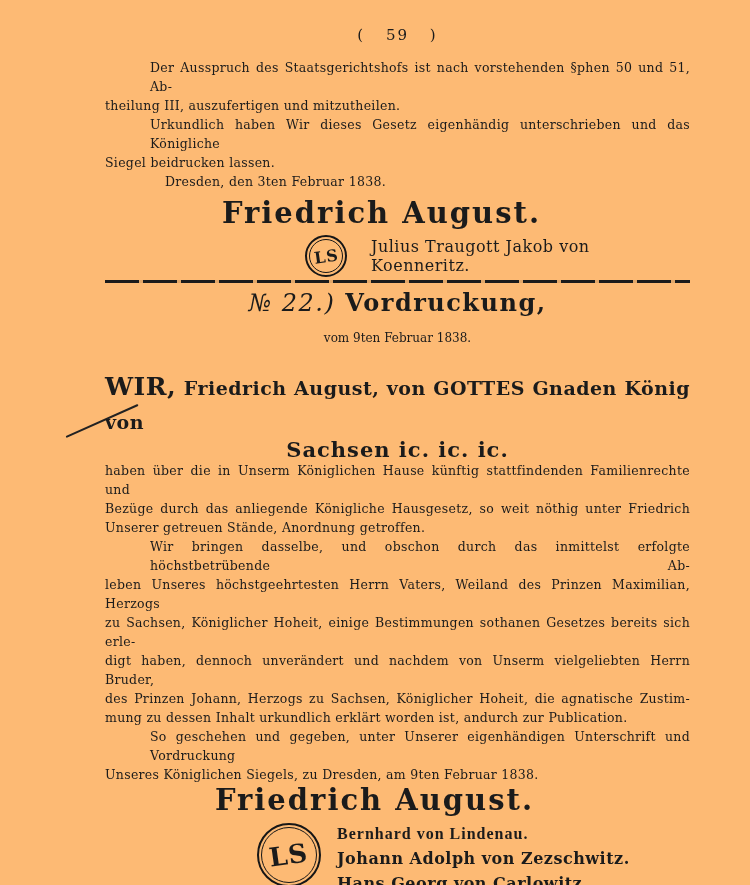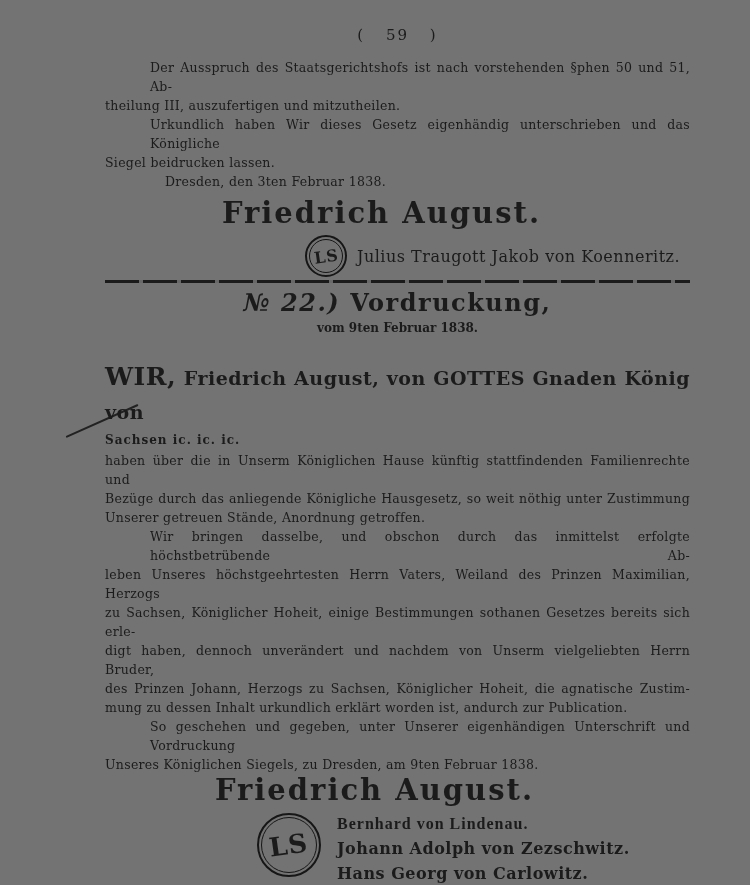--- a/index.html
+++ b/index.html
@@ -1,20 +1,20 @@
 <!DOCTYPE html>
 <html><head>
 <meta charset="utf-8">
 <style>
   html,body { margin:0; padding:0; }
   .page {
     position: relative;
     width: 750px;
     height: 885px;
-    background: #737373;
+    background: #fdba74;
     color: #1b1b1b;
     font-family: "DejaVu Serif", serif;
     overflow: hidden;
   }
   .content {
     position: absolute;
     left: 105px;
     top: 0;
     width: 585px;
   }
@@ -70,64 +70,64 @@
   .seal.small .letters { font-size: 16px; }
   .seal.large { width: 64px; height: 64px; }
   .seal.large .letters { font-size: 26px; }
   .seal .letters {
     font-weight: bold;
     letter-spacing: 1px;
     position: relative;
     transform: rotate(-8deg);
   }
   .countersig {
-    margin-left: 10px;
+    margin-left: 24px;
     font-size: 16px;
     letter-spacing: 0.5px;
   }
   .rule {
     margin-top: 3px;
     height: 3px;
     background: repeating-linear-gradient(90deg, #1b1b1b 0 34px, rgba(27,27,27,0.12) 34px 38px);
   }
   .ord-head1 {
     margin-top: 5px;
     text-align: center;
     font-size: 24px;
     font-weight: bold;
     line-height: 30px;
     letter-spacing: 1.5px;
   }
-  .ord-head1 .no { font-style: italic; font-weight: bold; margin-right: 10px; }
+  .ord-head1 .no { font-style: italic; font-weight: normal; margin-right: 10px; }
   .ord-head2 {
     text-align: center;
     font-size: 16px;
     line-height: 22px;
     letter-spacing: 0.5px;
   }
   .ord-head3 {
-    margin-top: 2px;
+    margin-top: 12px;
     text-align: center;
     font-size: 12px;
-    font-weight: bold;
+    font-weight: normal;
     line-height: 16px;
   }
   .wir-line {
     margin-top: 24px;
     font-size: 19px;
     font-weight: bold;
     line-height: 34px;
     text-align: justify;
     text-align-last: justify;
     letter-spacing: 0.5px;
   }
   .wir-line .wir { font-size: 25px; }
   .sachsen-line {
-    text-align: left;
-    font-size: 12px;
+    text-align: center;
+    font-size: 21px;
     font-weight: bold;
     line-height: 22px;
     letter-spacing: 1px;
   }
   .para3-wrap { }
   .signing-block {
     margin-top: 7px;
     display: flex;
     align-items: flex-start;
   }
@@ -192,21 +192,21 @@
 
     <div class="wir-line">
       <span class="wir">WIR,</span>
       <span>Friedrich August,</span>
       <span>von GOTTES Gnaden König von</span>
     </div>
     <div class="sachsen-line">Sachsen ic. ic. ic.</div>
 
     <div class="para para3-wrap">
       <div class="bodyline j">haben über die in Unserm Königlichen Hause künftig stattfindenden Familienrechte und</div>
-      <div class="bodyline j">Bezüge durch das anliegende Königliche Hausgesetz, so weit nöthig unter Zustimmung</div>
+      <div class="bodyline j">Bezüge durch das anliegende Königliche Hausgesetz, so weit nöthig unter Friedrich</div>
       <div class="bodyline">Unserer getreuen Stände, Anordnung getroffen.</div>
     </div>
 
     <div class="para">
       <div class="bodyline j indent">Wir bringen dasselbe, und obschon durch das inmittelst erfolgte höchstbetrübende Ab-</div>
       <div class="bodyline j">leben Unseres höchstgeehrtesten Herrn Vaters, Weiland des Prinzen Maximilian, Herzogs</div>
       <div class="bodyline j">zu Sachsen, Königlicher Hoheit, einige Bestimmungen sothanen Gesetzes bereits sich erle-</div>
       <div class="bodyline j">digt haben, dennoch unverändert und nachdem von Unserm vielgeliebten Herrn Bruder,</div>
       <div class="bodyline j">des Prinzen Johann, Herzogs zu Sachsen, Königlicher Hoheit, die agnatische Zustim-</div>
       <div class="bodyline">mung zu dessen Inhalt urkundlich erklärt worden ist, andurch zur Publication.</div>

